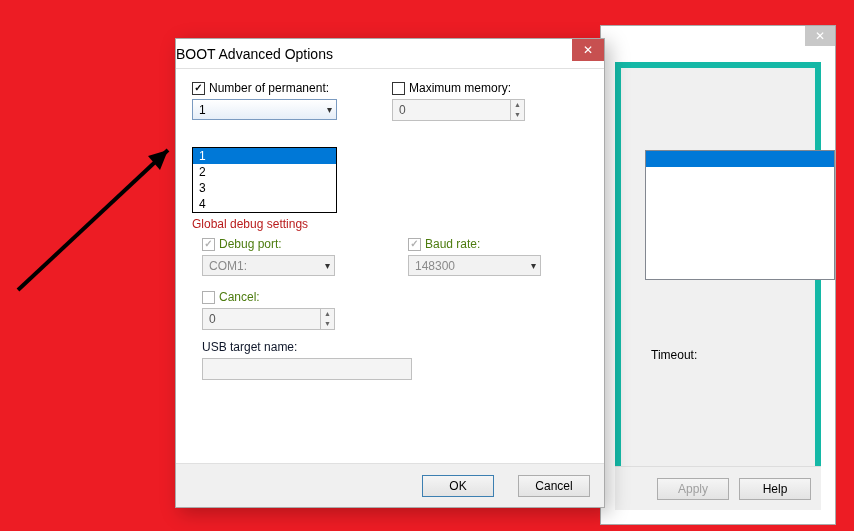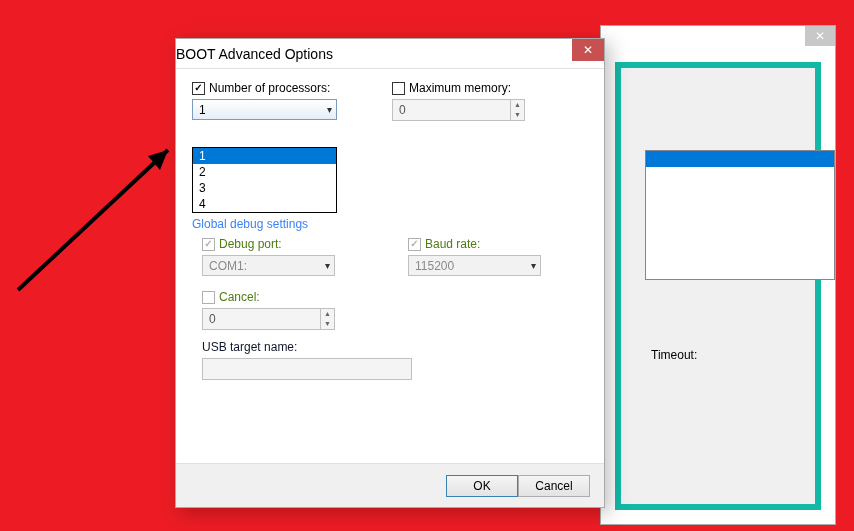--- a/index.html
+++ b/index.html
@@ -146,21 +146,21 @@
   .spinbtns {
     display:flex; flex-direction:column;
     width:16px; height:100%;
     border-left:1px solid #c0c0c0;
   }
   .spinbtns div {
     flex:1; font-size:7px; text-align:center; line-height:9px;
     color:#666;
   }
 
-  .group-label { margin-top:96px; color:#3b82f6; }
+  .group-label { margin-top:96px; color:#b91c1c; }
   .debug-grid {
     margin-top:6px; padding-left:10px;
     display:grid;
     grid-template-columns: 1fr 1fr;
     row-gap:6px; column-gap:26px;
   }
 
   .usb-label { margin-top:10px; padding-left:10px; }
   .usb-input {
     margin:4px 0 0 10px;
@@ -168,21 +168,21 @@
     border:1px solid #c0c0c0;
     background:#f4f4f4;
   }
 
   .front-buttons {
     position:absolute; left:0; right:0; bottom:0;
     height:44px;
     background:#f0f0f0;
     border-top:1px solid #e0e0e0;
     display:flex; align-items:center; justify-content:flex-end;
-    gap:0; padding-right:14px;
+    gap:24px; padding-right:14px;
   }
   .btn {
     min-width:72px; height:22px;
     border:1px solid #adadad;
     background:linear-gradient(#f5f5f5,#e3e3e3);
     text-align:center;
     line-height:20px;
     font-size:12px;
     padding:0 8px;
   }
@@ -201,38 +201,42 @@
 <body>
 
 <div class="back-dialog">
   <div class="close-btn">✕</div>
   <div class="back-body">
     <div class="listbox">
       <div class="sel"></div>
     </div>
     <div class="timeout-label">Timeout:</div>
   </div>
+  <div class="back-buttons">
+    <div class="btn disabled">Apply</div>
+    <div class="btn">Help</div>
+  </div>
 </div>
 
 <div class="front-dialog">
   <div class="titlebar">
     <span class="title">BOOT Advanced Options</span>
     <div class="close-btn">✕</div>
   </div>
 
   <div class="front-body">
 
     <div class="row">
 
       <div class="col" style="width:160px">
         <div class="chk-row">
           <span class="checkbox">
               <span class="mark">✓</span>
             </span>
-          <span>Number of processors:</span>
+          <span>Number of permanent:</span>
         </div>
         <div class="combo">
           <span>1</span>
           <span class="chev">▾</span>
         </div>
       </div>
 
       <div class="col" style="width:160px">
         <div class="chk-row">
           <span class="checkbox"></span>
@@ -271,21 +275,21 @@
         </div>
       </div>
       <div class="col">
         <div class="chk-row">
           <span class="checkbox disabled">
               <span class="mark">✓</span>
             </span>
           <span class="disabled-text">Baud rate:</span>
         </div>
         <div class="combo disabled combo-wide">
-          <span>115200</span>
+          <span>148300</span>
           <span class="chev">▾</span>
         </div>
       </div>
       <div class="col" style="margin-top:8px">
         <div class="chk-row">
           <span class="checkbox disabled"></span>
           <span class="disabled-text">Cancel:</span>
         </div>
         <div class="spinner" style="width:133px">
           <input disabled="" value="0" style="">

